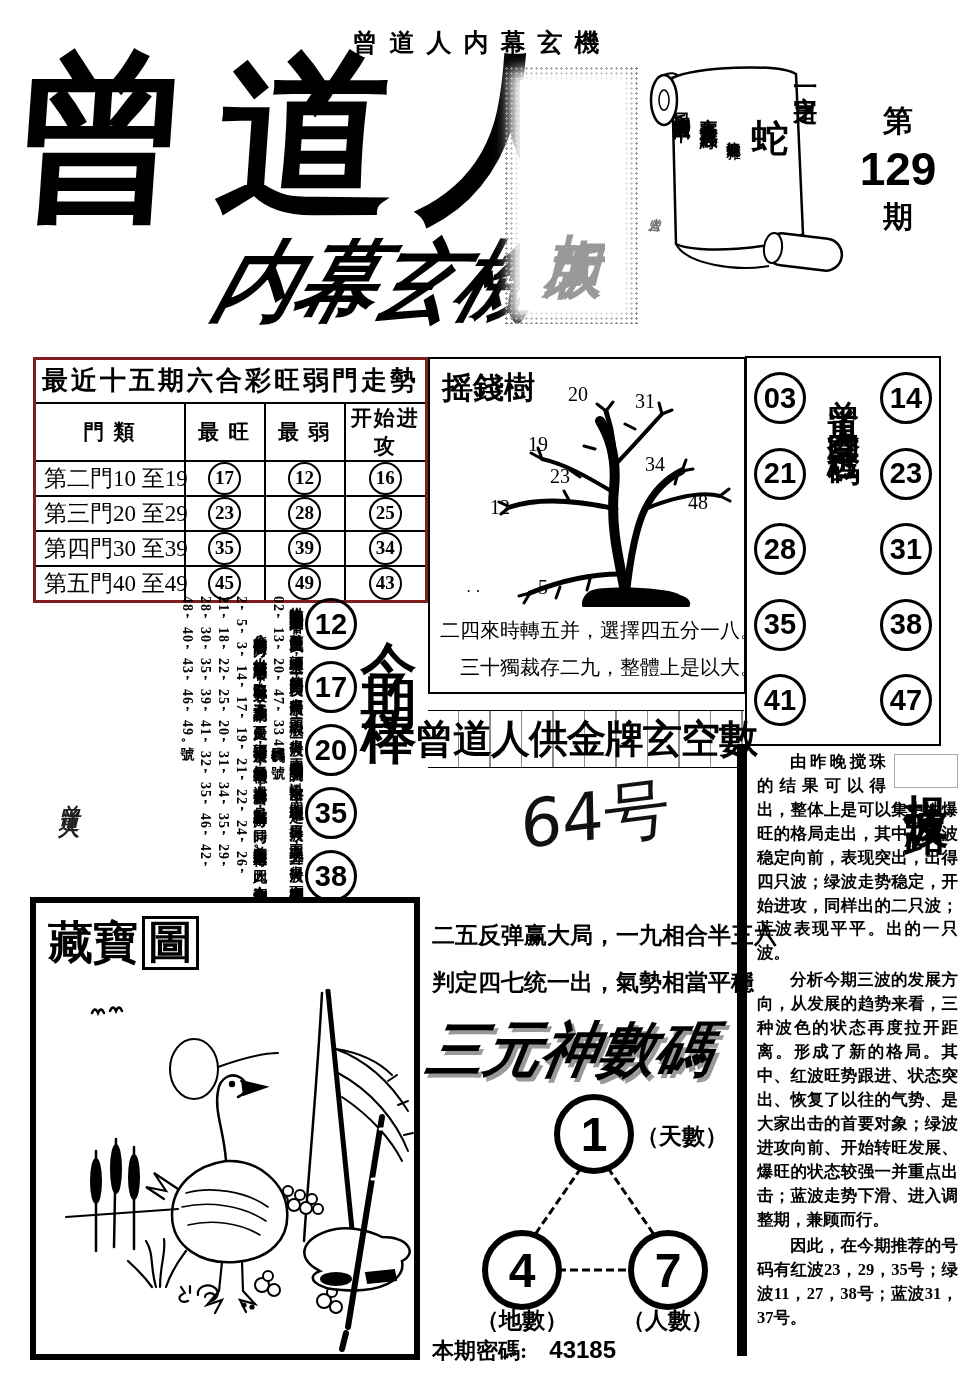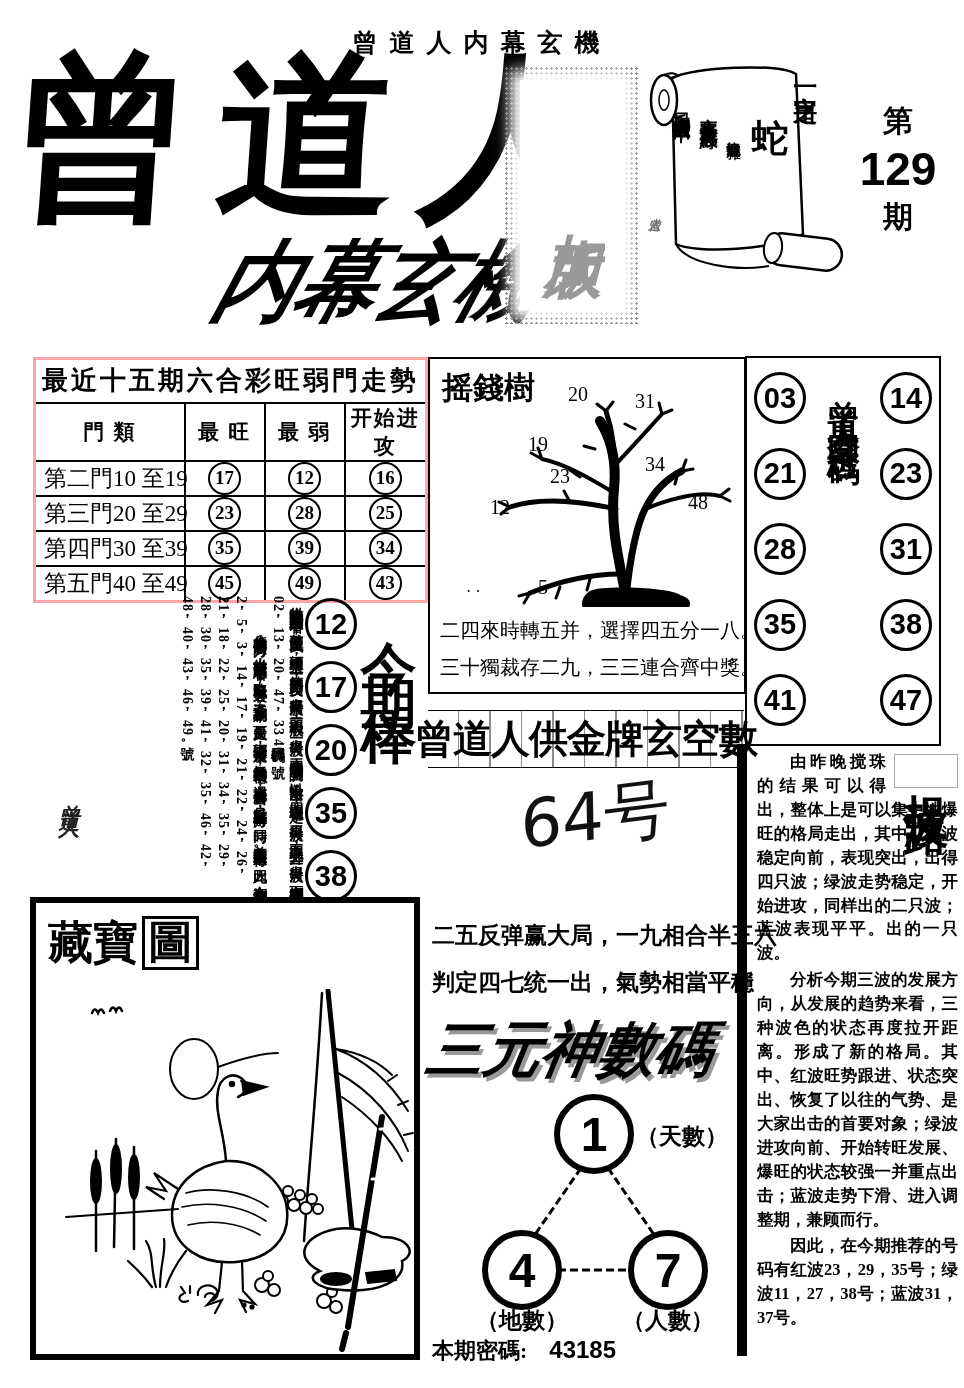--- a/index.html
+++ b/index.html
@@ -33,21 +33,21 @@
   .s-col2{left:99px;top:72px;font-size:14px;font-weight:bold;letter-spacing:1px;}
   .s-col3{left:72px;top:46px;font-size:18px;font-weight:bold;letter-spacing:2px;}
   .s-col4{left:45px;top:40px;font-size:18px;font-weight:bold;letter-spacing:2px;}
   .s-sig{left:20px;top:150px;font-size:13px;color:#666;font-style:italic;}
   .issue{left:856px;top:96px;width:84px;text-align:center;line-height:1;}
   .issue .zh{font-size:30px;font-weight:bold;display:block;margin:10px 0;}
   .issue .num{font-size:46px;font-weight:bold;display:block;font-family:"Liberation Sans",sans-serif;}
 
   
   .trend{left:33px;top:357px;width:392px;border-collapse:collapse;table-layout:fixed;
-    border:3px solid #fca5a5;}
+    border:3px solid #7f1d1d;}
   .trend td,.trend th{border:2px solid #000;text-align:center;padding:0;}
   .trend .t-title{font-size:26px;font-weight:900;letter-spacing:3px;height:44px;}
   .trend .t-head th{font-size:21px;font-weight:bold;height:33px;letter-spacing:2px;}
   .trend .t-row td{height:31px;}
   .trend .cat{font-size:23px;text-align:left;padding-left:8px;white-space:nowrap;}
   .circle{display:inline-flex;align-items:center;justify-content:center;border:2px solid #000;
     border-radius:50%;font-weight:bold;font-family:"Liberation Serif",serif;}
   .c-sm{width:29px;height:29px;font-size:19px;}
 
   
@@ -244,21 +244,21 @@
       <text x="215" y="112">34</text>
       <text x="60" y="155">12</text>
       <text x="258" y="150">48</text>
       <text x="108" y="235">5</text>
       <text x="36" y="238" font-size="16">· ·</text>
     </g>
   </svg>
   <div class="tree-title">摇錢樹</div>
   <div class="tree-verse">
     <div>二四來時轉五并，選擇四五分一八。</div>
-    <div>三十獨裁存二九，三三連合齊中獎。</div>
+    <div>三十獨裁存二九，整體上是以大。</div>
   </div>
 </div>
 
 <div class="abs gold">曾道人供金牌玄空數</div>
 <div class="abs handwrite">64号</div>
 
 <div class="abs codes">
   <div class="codes-col codes-left">
     <span class="circle c-md">03</span>
     <span class="circle c-md">21</span>

